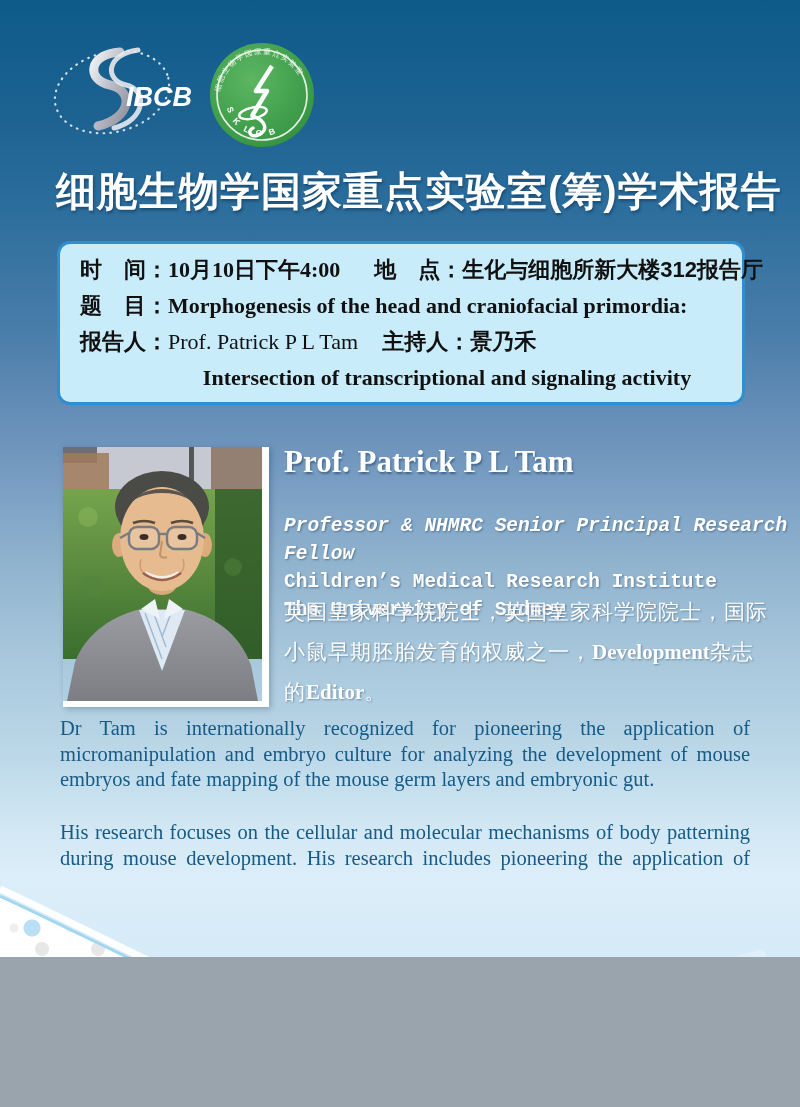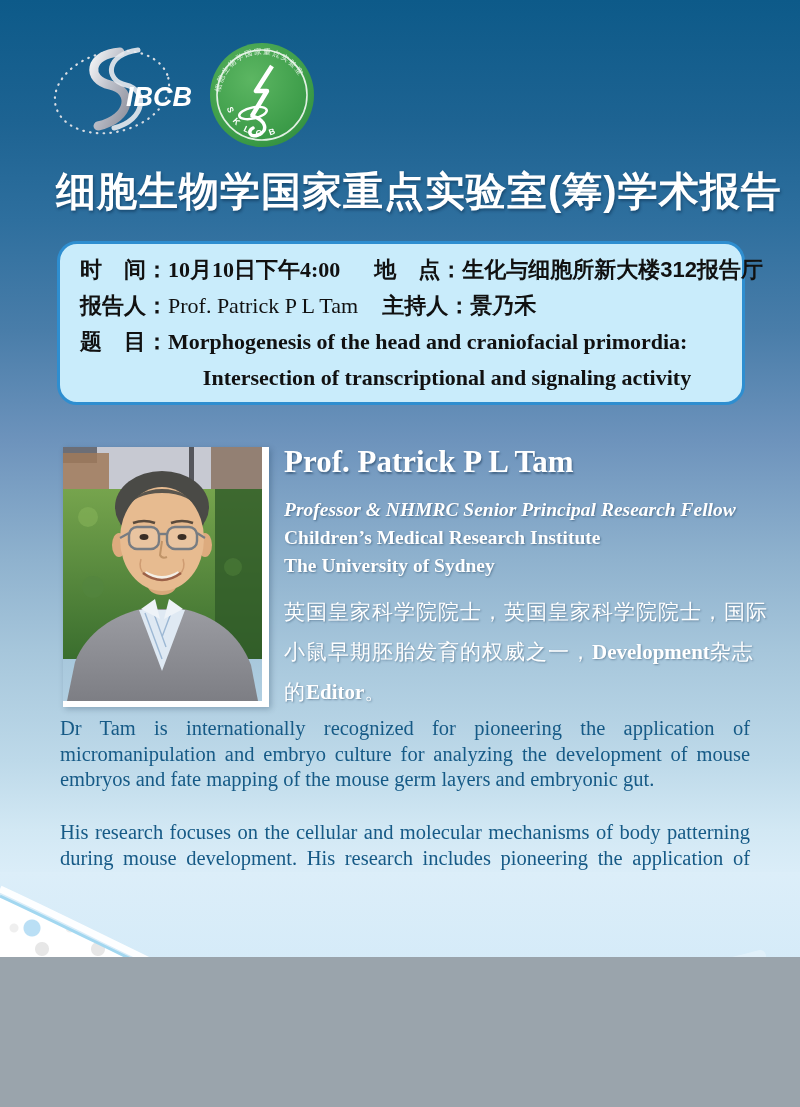--- a/index.html
+++ b/index.html
@@ -16,21 +16,21 @@
   .logo-sklcb{left:206px;top:36px;}
   
   .main-title{
     left:56px;top:164px;width:700px;
     color:#ffffff;font-size:40px;font-weight:700;letter-spacing:1px;
     text-shadow:1px 2px 3px rgba(0,30,60,.45);white-space:nowrap;
   }
   
   .info-box{
     left:57px;top:241px;width:688px;height:164px;box-sizing:border-box;
-    background:#c9ecfb;border:3px solid #2e8ed0;border-radius:20px;
+    background:#c9ecfb;border:3px solid #2e8ed0;border-radius:13px;
     padding:8px 20px;color:#111;
   }
   .ib-row{line-height:36px;font-size:22px;white-space:nowrap;}
   .ib-label{font-weight:700;}
   .ib-gap{margin-left:34px;}
   .ib-gap2{margin-left:24px;}
   .serifv{font-family:"Liberation Serif","DejaVu Serif",serif;}
   .serifb{font-family:"Liberation Serif","DejaVu Serif",serif;font-weight:700;}
   .ib-indent{padding-left:92px;text-align:center;}
   
@@ -38,22 +38,22 @@
     left:63px;top:447px;width:199px;height:254px;
     border-right:7px solid #ffffff;border-bottom:6px solid #ffffff;
     box-shadow:2px 2px 6px rgba(0,30,60,.25);
   }
   
   .sp-name{
     left:284px;top:444px;color:#ffffff;font-size:31px;font-weight:700;
     font-family:"Liberation Serif","DejaVu Serif",serif;
     text-shadow:1px 2px 2px rgba(20,50,80,.5);
   }
-  .sp-roles{left:284px;top:496px;color:#ffffff;font-size:19.5px;line-height:28px;
-    font-family:Liberation Serif, serif;font-weight:700;
+  .sp-roles{left:284px;top:512px;color:#ffffff;font-size:19.5px;line-height:28px;
+    font-family:Liberation Mono, monospace;font-weight:700;
     text-shadow:1px 1px 2px rgba(20,50,80,.45);}
   .sp-role-italic{font-style:italic;}
   .sp-bio{
     left:284px;top:592px;width:486px;color:#ffffff;font-size:21px;line-height:40px;
     letter-spacing:1px;text-shadow:1px 1px 2px rgba(20,50,80,.4);
   }
   .sp-bio .en{font-family:"Liberation Serif","DejaVu Serif",serif;font-weight:700;letter-spacing:0;}
   
   .para{
     left:60px;width:690px;color:#165a86;font-size:20.5px;line-height:25.5px;
@@ -120,24 +120,24 @@
     </text>
   </svg>
 
   <div class="abs main-title">细胞生物学国家重点实验室(筹)学术报告</div>
 
   <div class="abs info-box">
     <div class="ib-row">
       <span class="ib-label">时　间：</span><span class="serifv" style="font-weight:600">10月10日下午4:00</span><span class="ib-label ib-gap">地　点：</span><span style="font-weight:700">生化与细胞所新大楼312报告厅</span>
     </div>
     <div class="ib-row">
+      <span class="ib-label">题　目：</span><span class="serifb">Morphogenesis of the head and craniofacial primordia:</span>
+    </div>
+    <div class="ib-row">
       <span class="ib-label">报告人：</span><span class="serifv">Prof. Patrick P L Tam</span><span class="ib-label ib-gap2">主持人：</span><span style="font-weight:700">景乃禾</span>
-    </div>
-    <div class="ib-row">
-      <span class="ib-label">题　目：</span><span class="serifb">Morphogenesis of the head and craniofacial primordia:</span>
     </div>
     <div class="ib-row ib-indent">
       <span class="serifb">Intersection of transcriptional and signaling activity</span>
     </div>
   </div>
 
   <svg class="abs photo" width="199" height="254" viewBox="0 0 199 254">
     <defs>
       <linearGradient id="hedge" x1="0" y1="0" x2="0" y2="1">
         <stop offset="0" stop-color="#76a44d"></stop>

